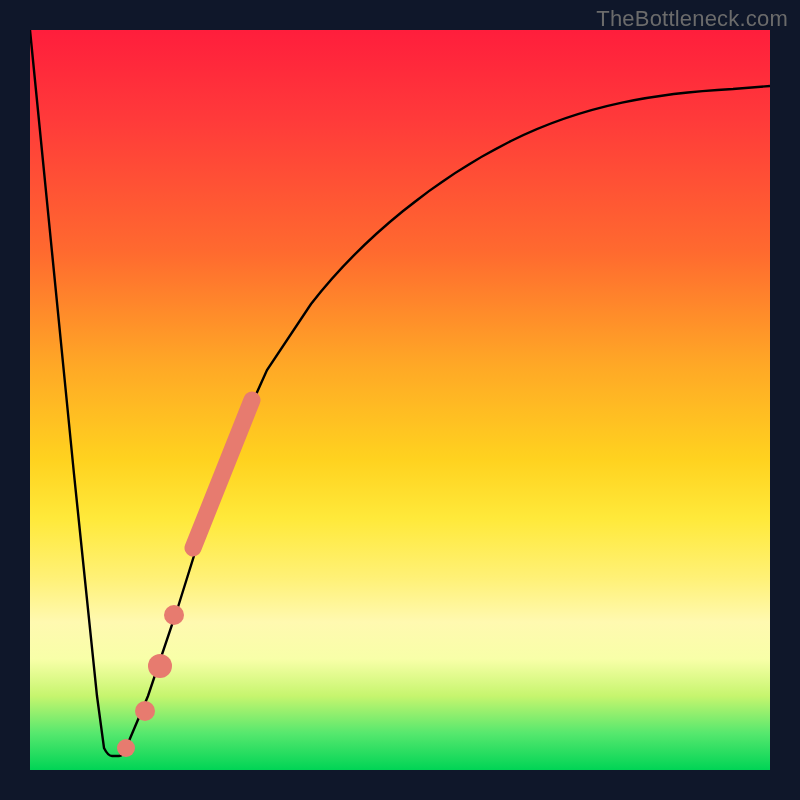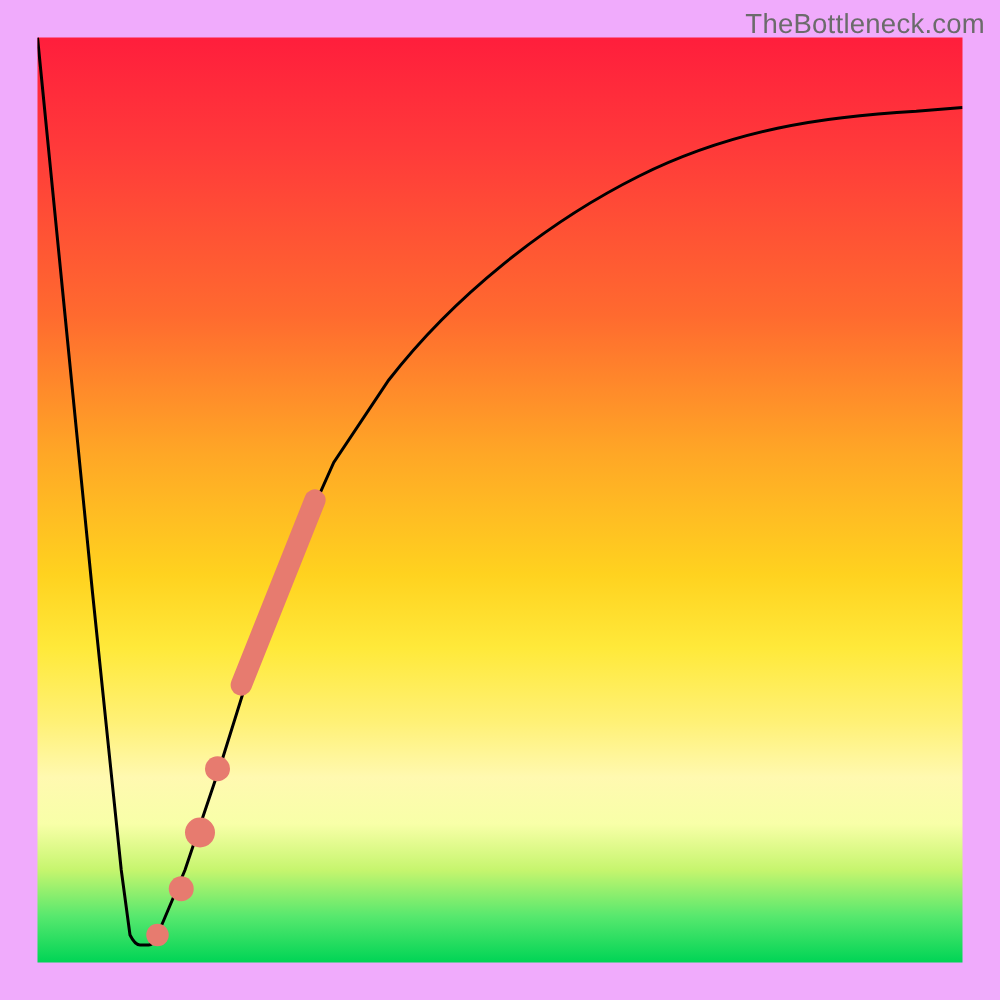--- a/index.html
+++ b/index.html
@@ -8,21 +8,21 @@
     width: 800px;
     height: 800px;
     overflow: hidden;
     background: #000;
     font-family: Arial, Helvetica, sans-serif;
   }
   .frame {
     position: relative;
     width: 800px;
     height: 800px;
-    background: #f0abfc;
+    background: #0f172a;
   }
   .plot {
     position: absolute;
     left: 30px;
     top: 30px;
     width: 740px;
     height: 740px;
     
     background: linear-gradient(to bottom,
       #ff1e3c 0%,

